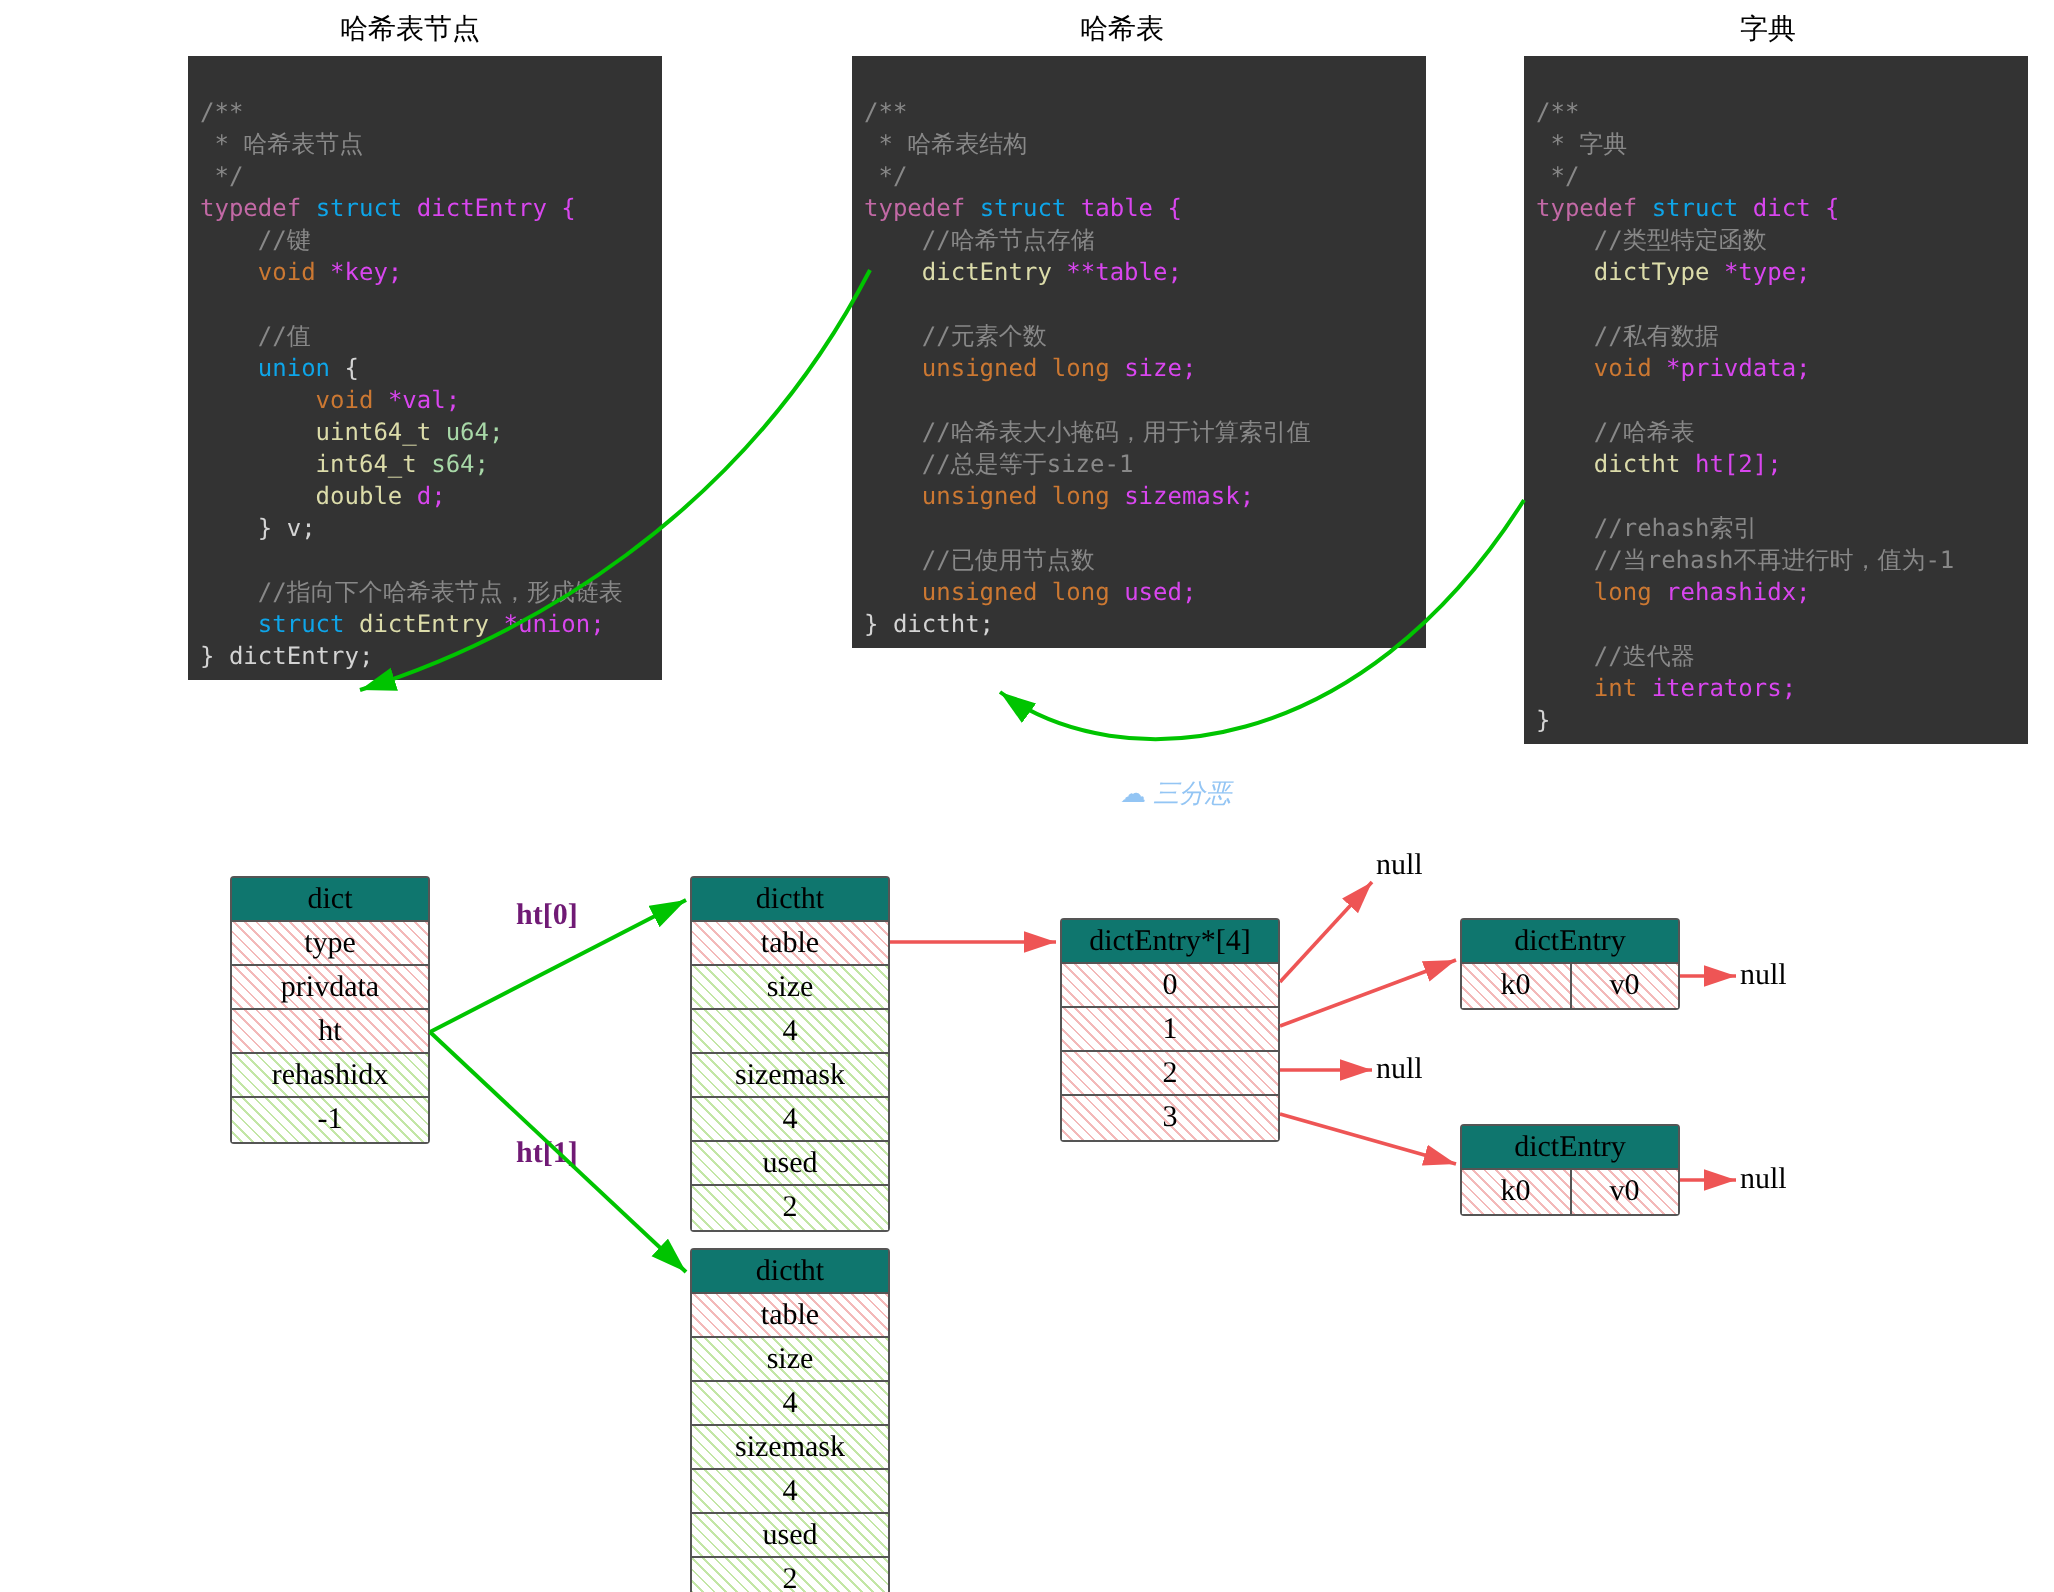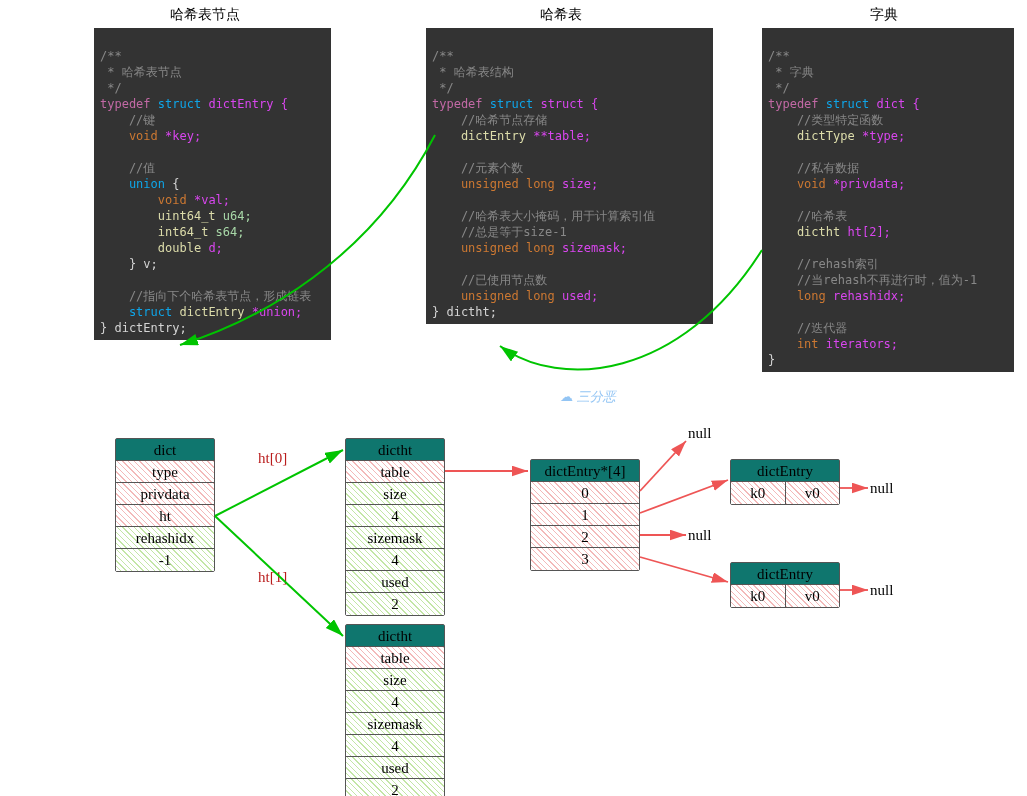--- a/index.html
+++ b/index.html
@@ -69,21 +69,22 @@
   .nulltxt {
     position: absolute;
     font-family: "Times New Roman", serif;
     font-size: 15px;
     color: #000;
   }
   .lbl {
     position: absolute;
     font-family: "Times New Roman", serif;
     font-size: 15px;
-    color: #b91c1c;
+    color: #701a75;
+    font-weight: bold;
   }
 
   svg.overlay {
     position: absolute;
     left: 0; top: 0;
     width: 1027px; height: 796px;
     pointer-events: none;
   }
   .kv-row {
     display: flex;
@@ -122,21 +123,21 @@
 <span class="c-brace">    } v;</span>
 
 <span class="c-gray">    //指向下个哈希表节点，形成链表</span>
 <span class="c-str">    struct</span> <span class="c-type">dictEntry</span> <span class="c-name">*union;</span>
 <span class="c-brace">} dictEntry;</span></div>
 
 <div class="codebox" style="left:426px; top:28px; width:275px;">
 <span class="c-gray">/**</span>
 <span class="c-gray"> * 哈希表结构</span>
 <span class="c-gray"> */</span>
-<span class="c-kw">typedef</span> <span class="c-str">struct</span> <span class="c-name">struct {</span>
+<span class="c-kw">typedef</span> <span class="c-str">struct</span> <span class="c-name">table {</span>
 <span class="c-gray">    //哈希节点存储</span>
 <span class="c-type">    dictEntry</span> <span class="c-name">**table;</span>
 
 <span class="c-gray">    //元素个数</span>
 <span class="c-ptr">    unsigned long</span> <span class="c-name">size;</span>
 
 <span class="c-gray">    //哈希表大小掩码，用于计算索引值</span>
 <span class="c-gray">    //总是等于size-1</span>
 <span class="c-ptr">    unsigned long</span> <span class="c-name">sizemask;</span>
 

